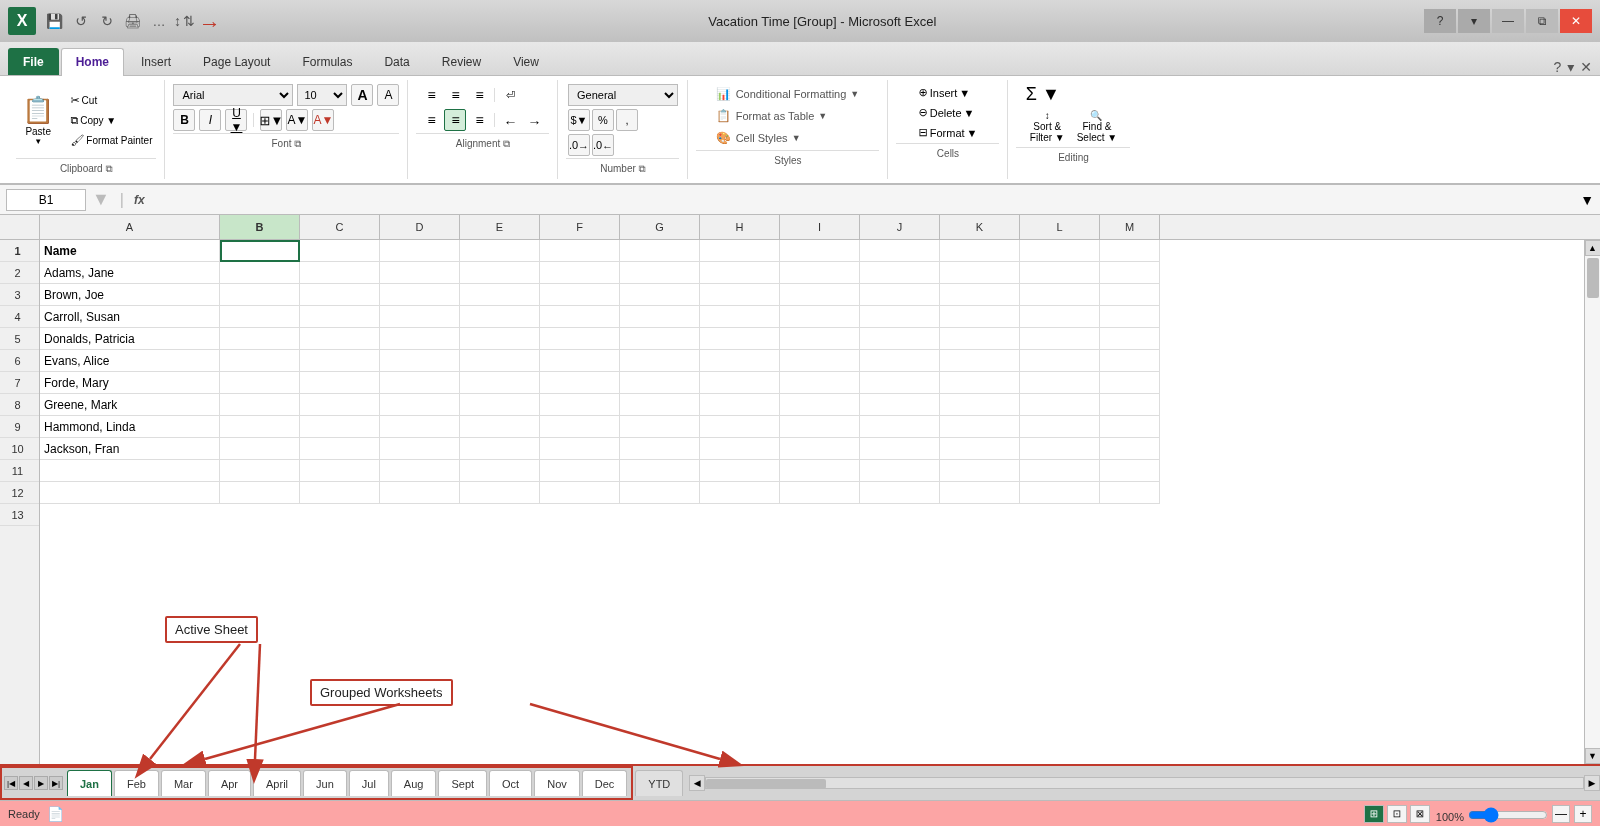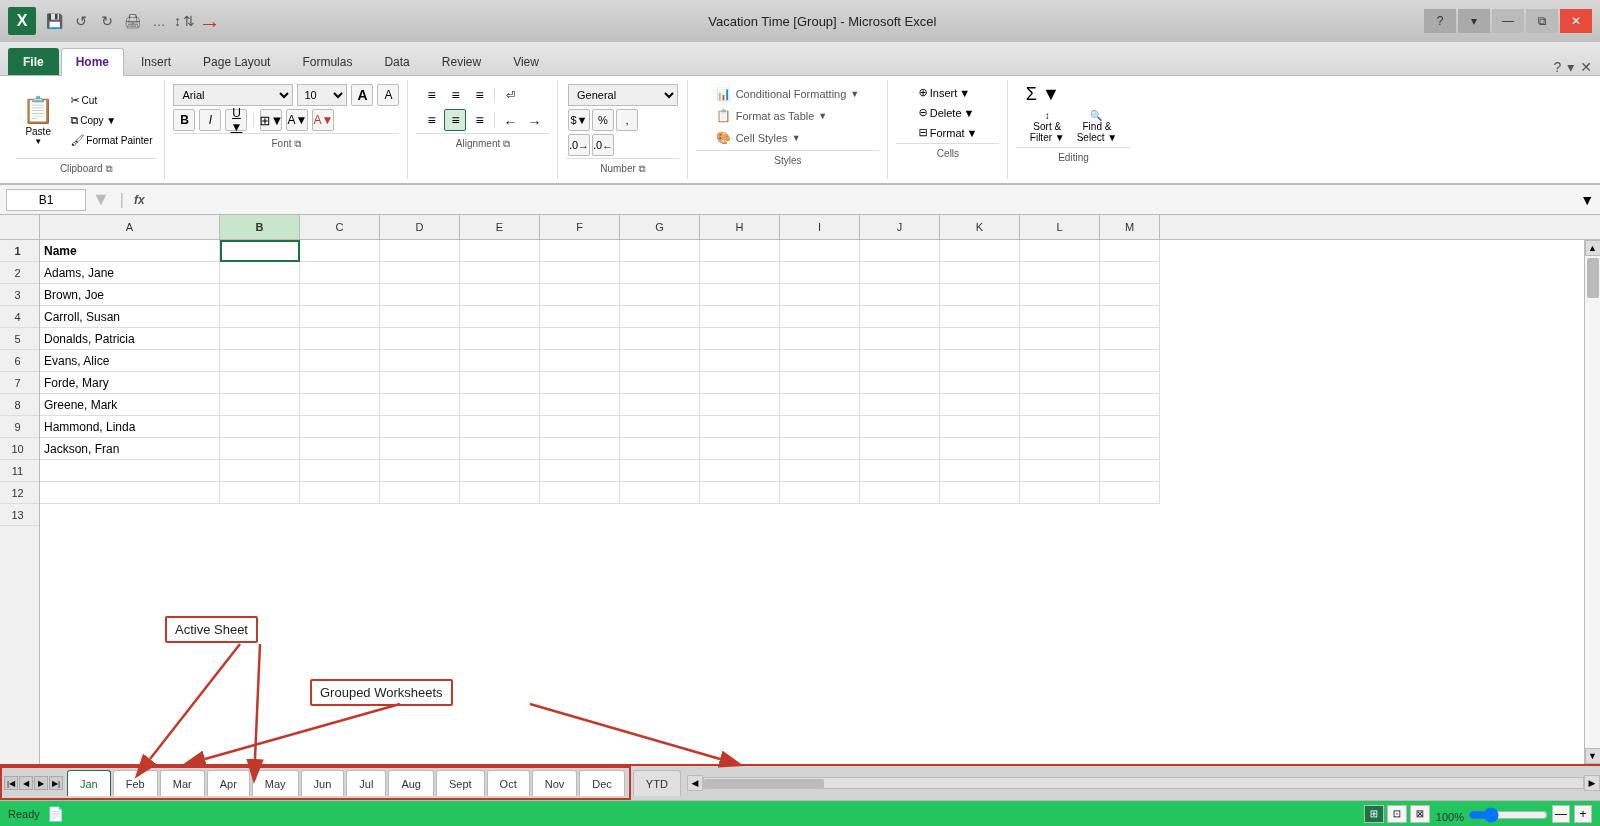--- a/index.html
+++ b/index.html
@@ -202,33 +202,33 @@
       border-radius: 3px 3px 0 0;
       cursor: pointer;
       font-size: 11px;
       display: flex;
       align-items: center;
       color: #333;
       margin-right: 2px;
     }
     .sheet-tab.active {
       background: white;
-      font-weight: normal;
+      font-weight: bold;
       color: #1e7145;
       border-color: #1e7145;
     }
     .sheet-tab.grouped {
       background: white;
       color: #333;
     }
 
     
     .status-bar {
       height: 26px;
-      background: #22c55e;
+      background: #fca5a5;
       border-top: 1px solid #bbb;
       display: flex;
       align-items: center;
       padding: 0 8px;
       justify-content: space-between;
       font-size: 11px;
       color: #333;
     }
     .status-left { display: flex; align-items: center; gap: 8px; }
     .status-right { display: flex; align-items: center; gap: 6px; }
@@ -787,21 +787,21 @@
               <div style="display:flex;gap:1px;margin-right:4px;">
                 <button style="width:14px;height:14px;background:#ccc;border:1px solid #aaa;cursor:pointer;font-size:8px;">|◀</button>
                 <button style="width:14px;height:14px;background:#ccc;border:1px solid #aaa;cursor:pointer;font-size:8px;">◀</button>
                 <button style="width:14px;height:14px;background:#ccc;border:1px solid #aaa;cursor:pointer;font-size:8px;">▶</button>
                 <button style="width:14px;height:14px;background:#ccc;border:1px solid #aaa;cursor:pointer;font-size:8px;">▶|</button>
               </div>
               <div class="sheet-tab active">Jan</div>
               <div class="sheet-tab grouped">Feb</div>
               <div class="sheet-tab grouped">Mar</div>
               <div class="sheet-tab grouped">Apr</div>
-              <div class="sheet-tab grouped">May</div>
+              <div class="sheet-tab grouped">April</div>
               <div class="sheet-tab grouped">Jun</div>
               <div class="sheet-tab grouped">Jul</div>
               <div class="sheet-tab grouped">Aug</div>
               <div class="sheet-tab grouped">Sept</div>
               <div class="sheet-tab grouped">Oct</div>
               <div class="sheet-tab grouped">Nov</div>
               <div class="sheet-tab grouped">Dec</div>
             </div>
             <div class="sheet-tab" style="margin-left:2px;">YTD</div>
 

